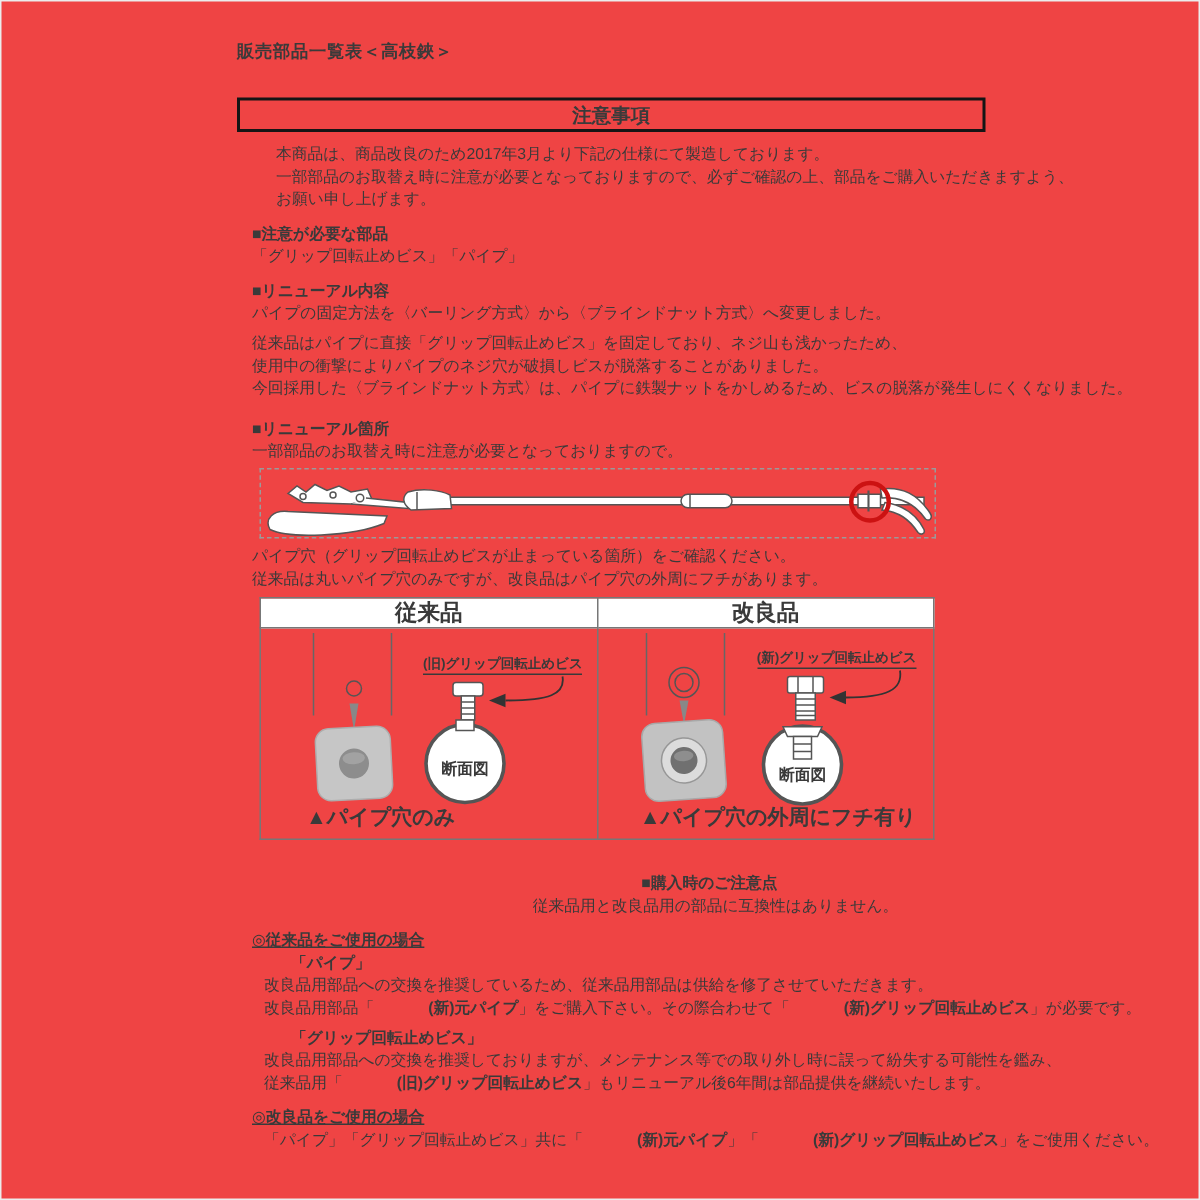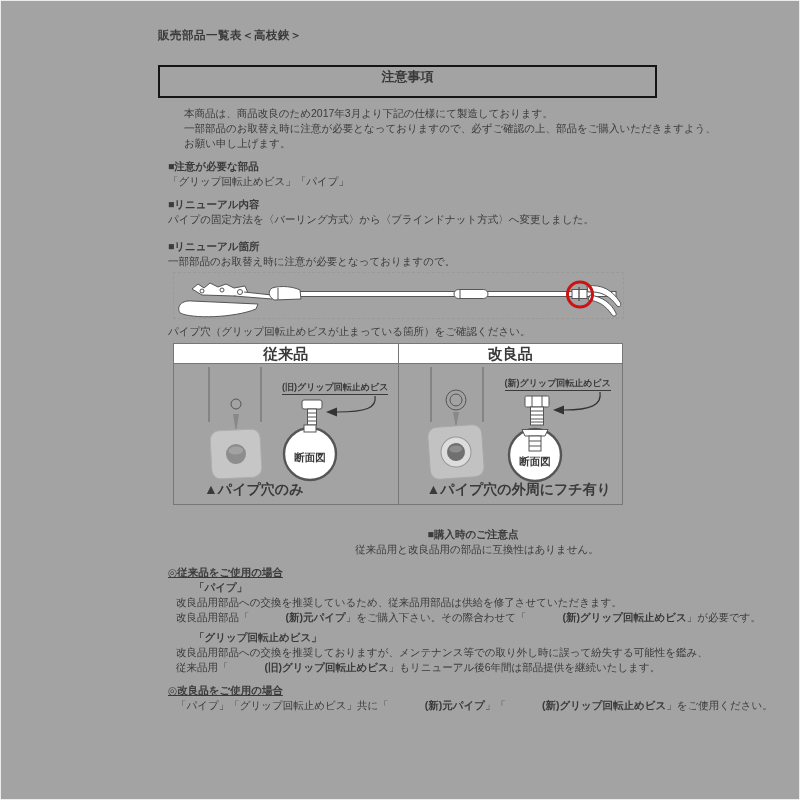--- a/index.html
+++ b/index.html
@@ -1,22 +1,22 @@
 <!DOCTYPE html>
 <html><head>
 <meta charset="utf-8">
 <style>
   html,body{margin:0;padding:0;background:#fff;}
-  .page{position:relative;width:800px;height:800px;background:#a3a3a3;
+  .page{position:relative;width:800px;height:800px;background:#ef4444;
         border:1px solid #ececec;box-sizing:border-box;
         font-family:"Liberation Sans","DejaVu Sans",sans-serif;color:#3a3a3a;overflow:hidden;}
   .doc{position:absolute;left:157px;top:27px;width:620px;font-size:10.5px;line-height:15px;}
   .doc-title{font-weight:bold;font-size:11.5px;letter-spacing:.5px;}
   .notice-box{margin-top:22px;width:499px;border:2px solid #151515;text-align:center;
-              font-weight:bold;font-size:13px;line-height:16px;padding:2px 0 11px;box-sizing:border-box;}
+              font-weight:bold;font-size:13px;line-height:16px;padding:2px 0 1px;box-sizing:border-box;}
   .intro{margin-top:8px;margin-left:26px;}
   .sec{margin-top:8px;}
   .sec-sm{margin-top:5px;}
   .sec-lg{margin-top:12px;}
   .sec-xl{margin-top:22px;text-align:center;}
   .h{font-weight:bold;margin-left:10px;}
   .h-ul{font-weight:bold;margin-left:10px;text-decoration:underline;}
   .ind{margin-left:10px;}
   .ind2{margin-left:18px;}
   .bold{font-weight:bold;margin-left:36px;}
@@ -51,20 +51,25 @@
     </div>
 
     <div class="sec">
       <div class="h">■注意が必要な部品</div>
       <div class="ind">「グリップ回転止めビス」「パイプ」</div>
     </div>
 
     <div class="sec">
       <div class="h">■リニューアル内容</div>
       <div class="ind">パイプの固定方法を〈バーリング方式〉から〈ブラインドナット方式〉へ変更しました。</div>
+      <div class="para ind">
+        <div>従来品はパイプに直接「グリップ回転止めビス」を固定しており、ネジ山も浅かったため、</div>
+        <div>使用中の衝撃によりパイプのネジ穴が破損しビスが脱落することがありました。</div>
+        <div>今回採用した〈ブラインドナット方式〉は、パイプに鉄製ナットをかしめるため、ビスの脱落が発生しにくくなりました。</div>
+      </div>
     </div>
 
     <div class="sec-lg">
       <div class="h">■リニューアル箇所</div>
       <div class="ind">一部部品のお取替え時に注意が必要となっておりますので。</div>
     </div>
 
     <div class="diagram">
       <svg width="449" height="45" viewBox="0 0 449 45">
         <g fill="none" stroke="#555" stroke-width="1">
@@ -89,20 +94,21 @@
         <g fill="#fff" stroke="#555" stroke-width="1">
           <path d="M413,13 C428,11 438,17 446,29 C448,32 446,35 443,33 C436,23 427,18 414,19 Z"></path>
           <path d="M416,22 C429,24 437,30 442,40 C443,43 440,44 438,42 C432,33 425,28 414,27 Z"></path>
         </g>
         <circle cx="406" cy="21.5" r="12.5" fill="none" stroke="#cc1212" stroke-width="3"></circle>
       </svg>
     </div>
 
     <div class="sec-sm">
       <div class="ind">パイプ穴（グリップ回転止めビスが止まっている箇所）をご確認ください。</div>
+      <div class="ind">従来品は丸いパイプ穴のみですが、改良品はパイプ穴の外周にフチがあります。</div>
     </div>
 
     <table class="cmp">
       <tbody>
           <tr>
         <th>従来品</th>
         <th>改良品</th>
       </tr>
       <tr>
         <td>

